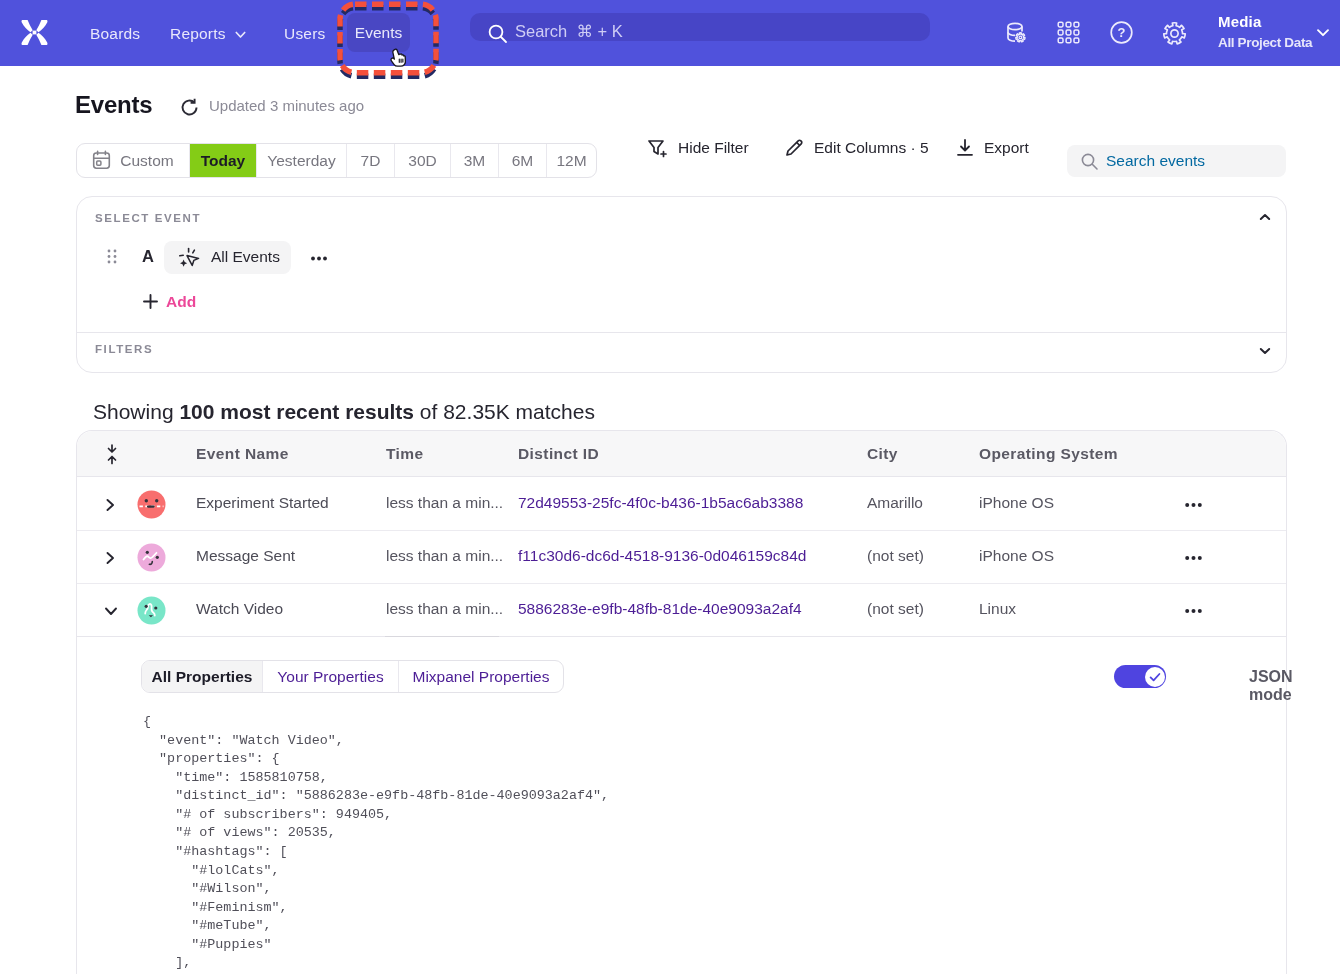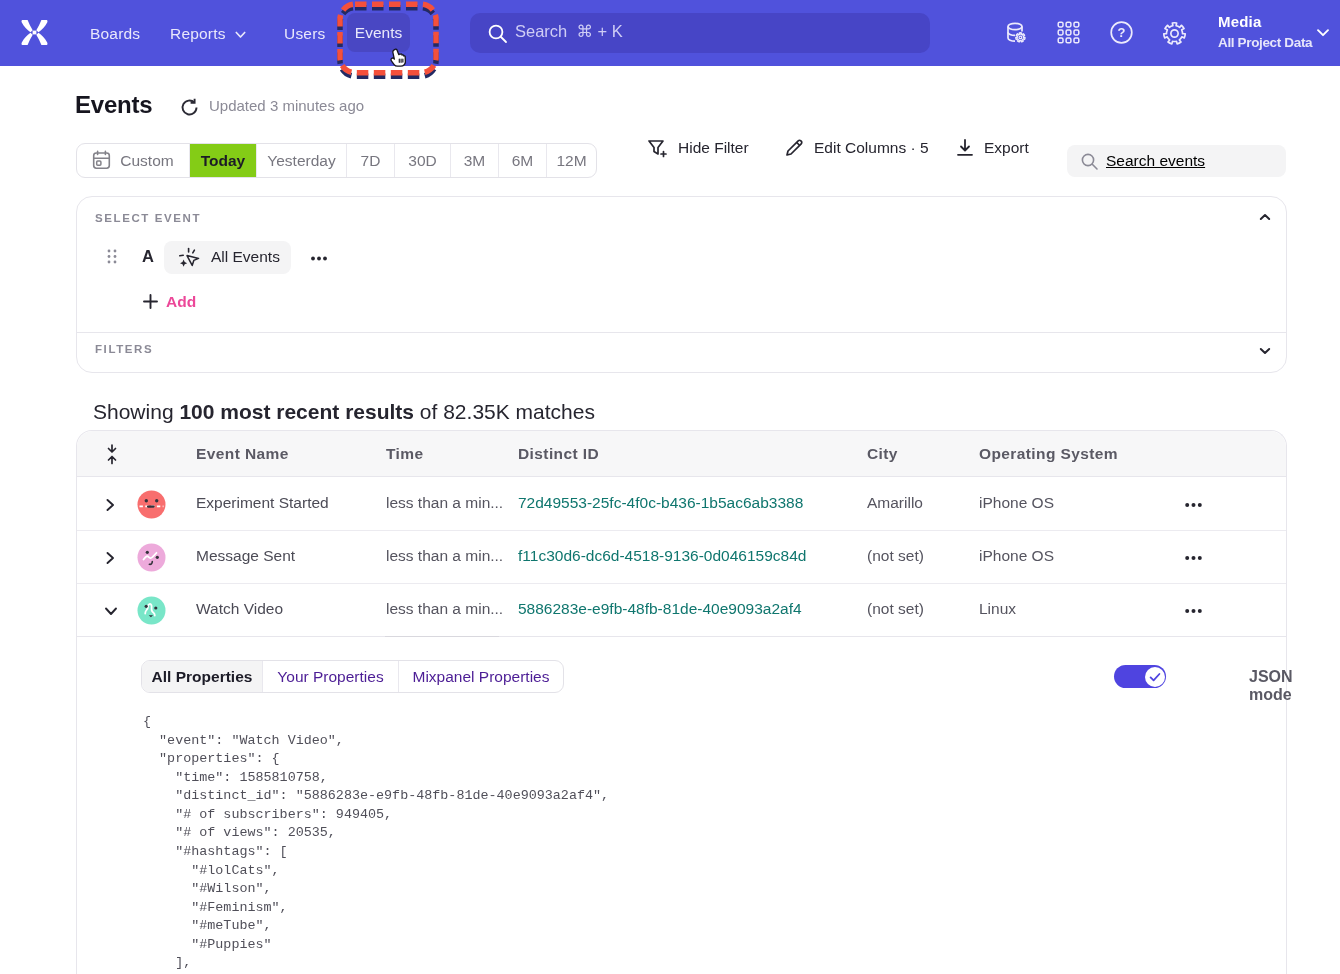--- a/index.html
+++ b/index.html
@@ -5,21 +5,21 @@
   * { margin:0; padding:0; box-sizing:border-box; }
   html,body { width:1340px; height:974px; overflow:hidden; background:#fff;
     font-family:"Liberation Sans", sans-serif; }
   
   .nav { position:absolute; left:0; top:0; width:1340px; height:66px; background:#5052dc; }
   .nav .logo { position:absolute; left:21px; top:19px; }
   .navlink { position:absolute; top:25px; color:#e9e8fb; font-size:15.5px; font-weight:500; letter-spacing:.2px; }
   .events-btn { position:absolute; left:347px; top:13px; width:63px; height:39px; background:#4947c3;
     border-radius:8px; color:#e9e8fb; font-size:15.5px; font-weight:500; text-align:center; line-height:39px; }
   .dashed { position:absolute; left:334px; top:-0.5px; pointer-events:none; }
-  .searchpill { position:absolute; left:470px; top:13px; width:460px; height:40px; background:#4745c6;
+  .searchpill { position:absolute; left:470px; top:13px; width:460px; height:28px; background:#4745c6;
     border-radius:10px; color:#cfcdf5; font-size:16.5px; }
   .searchpill svg { position:absolute; left:17px; top:10px; }
   .searchpill span { position:absolute; left:45px; top:9px; }
   .navicon { position:absolute; top:21px; }
   .project { position:absolute; left:1218px; top:11px; color:#fff; line-height:21px; }
   .project .l1 { font-size:15px; font-weight:700; letter-spacing:.2px; }
   .project .l2 { font-size:13.5px; font-weight:700; color:#e6e5fa; letter-spacing:-0.35px; }
   .proj-chev { position:absolute; left:1316px; top:28px; }
   
   .title-row { position:absolute; left:75px; top:91px; }
@@ -31,21 +31,21 @@
     border-radius:9px; overflow:hidden; background:#fff; }
   .seg .s { display:flex; align-items:center; justify-content:center; font-size:15.5px; color:#77767f;
     border-right:1px solid #e9e8ee; }
   .seg .s:last-child { border-right:none; }
   .seg .sel { background:#84cc16; color:#1c1b27; font-weight:700; }
   .tbtn { position:absolute; top:130px; height:35px; display:flex; align-items:center; font-size:15.5px;
     font-weight:500; color:#26252f; }
   .tbtn svg { margin-right:10px; }
   .search-events { position:absolute; left:1067px; top:145px; width:219px; height:32px; background:#f4f4f5;
     border-radius:8px; }
-  .search-events span { position:absolute; left:39px; top:7px; font-size:15.5px; color:#000000;text-decoration:underline; }
+  .search-events span { position:absolute; left:39px; top:7px; font-size:15.5px; color:#0369a1; }
   .search-events svg { position:absolute; left:13px; top:7px; }
   
   .card { position:absolute; left:76px; background:#fff; border:1px solid #e7e6ec; border-radius:16px; }
   .card1 { top:196px; width:1211px; height:177px; }
   .lbl { font-size:11.5px; font-weight:700; letter-spacing:1.6px; color:#8b8a96; }
   .card1 .lbl1 { position:absolute; left:18px; top:15px; }
   .chev-btn { position:absolute; }
   .handle { position:absolute; left:29px; top:51px; }
   .letterA { position:absolute; left:65px; top:50px; font-size:16.5px; font-weight:700; color:#26252f; }
   .chip { position:absolute; left:87px; top:44px; width:127px; height:33px; background:#f4f4f5; border-radius:8px; }
@@ -57,21 +57,21 @@
   .card1 .lbl2 { position:absolute; left:18px; top:146px; }
   
   .showing { position:absolute; left:93px; top:400px; font-size:21px; color:#26252f; }
   
   .card2 { top:430px; width:1211px; height:560px; border-radius:16px 16px 0 0; border-bottom:none; }
   .thead { position:absolute; left:0; right:0; top:0; height:46px; background:#f7f7f8; border-radius:16px 16px 0 0;
     border-bottom:1px solid #e7e6ec; }
   .th { position:absolute; top:14px; font-size:15.5px; font-weight:700; color:#5a5964; letter-spacing:0.4px; }
   .trow { position:absolute; left:0; right:0; height:53px; border-bottom:1px solid #ecebf0; }
   .td { position:absolute; top:16px; font-size:15.5px; color:#4c4b56; white-space:nowrap; }
-  .td.link { color:#0f766e; }
+  .td.link { color:#4c1d95; }
   .rowchev { position:absolute; left:27px; top:20px; }
   .avatar { position:absolute; left:60px; top:12px; }
   .rowdots { position:absolute; left:1108px; top:24px; }
   
   .tabs { position:absolute; left:64px; top:229px; display:flex; height:33px; border:1px solid #e3e2e8;
     border-radius:9px; overflow:hidden; background:#fff; }
   .tabs .t { display:flex; align-items:center; justify-content:center; font-size:15.5px; color:#4c1d95;
     border-right:1px solid #e9e8ee; }
   .tabs .t:last-child { border-right:none; }
   .tabs .sel { background:#f4f4f5; color:#1c1b27; font-weight:700; }

